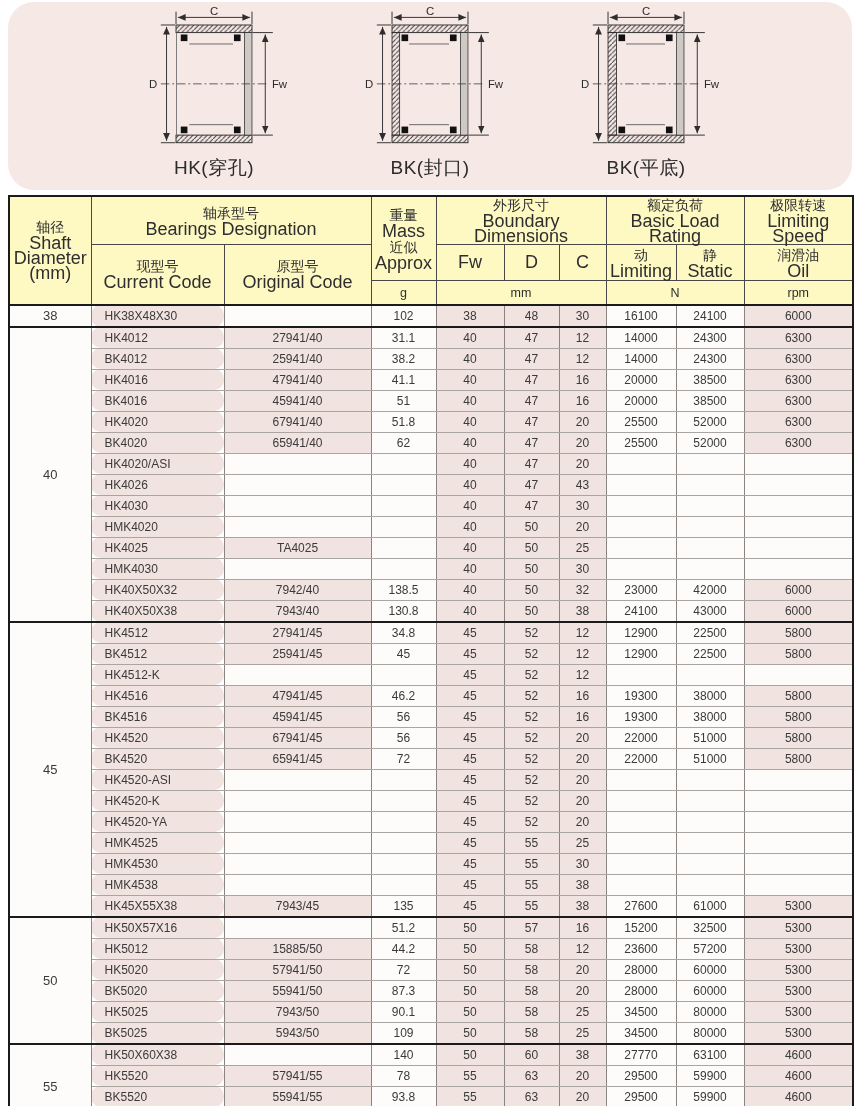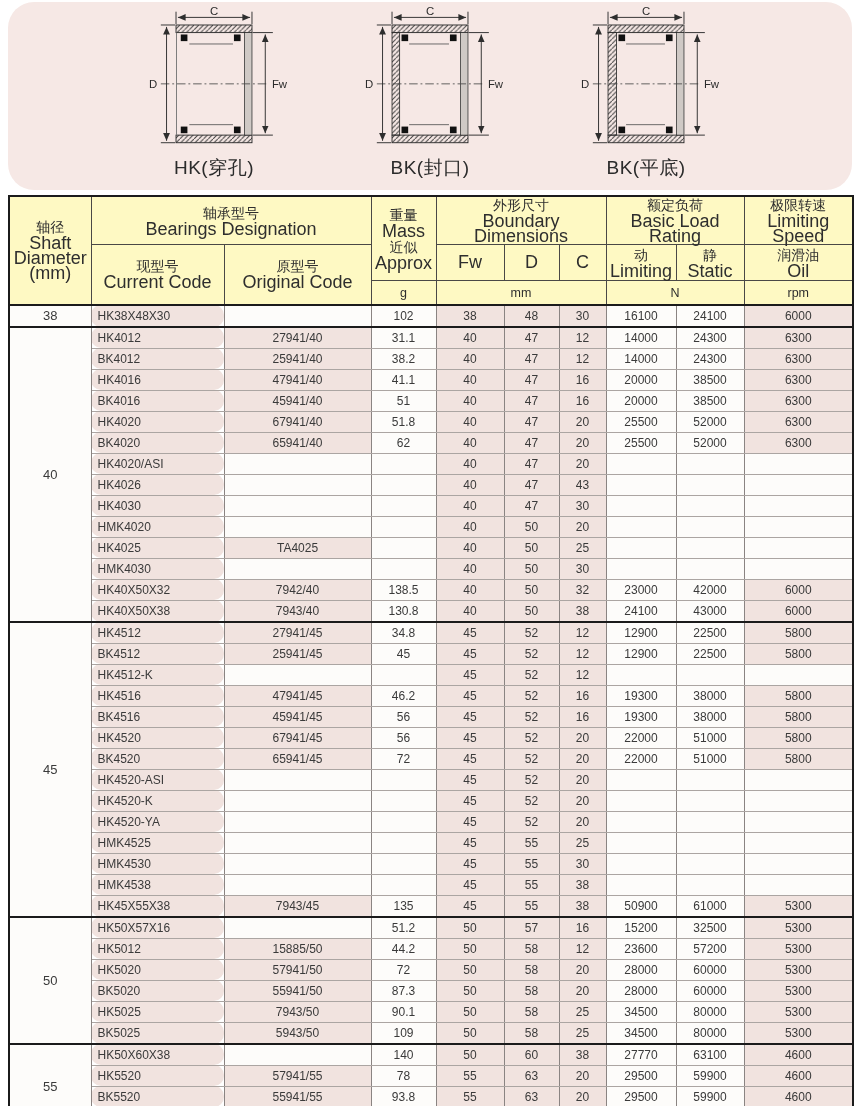--- a/index.html
+++ b/index.html
@@ -57,21 +57,21 @@
     height:20px;
     padding:0;
     font-size:12px;
     text-align:center;
     vertical-align:middle;
     background:#fdfcfa;
     white-space:nowrap;
     overflow:hidden;
   }
   tbody td.pink{background:#f1e3df;}
-  tbody td.left{text-align:left;padding-left:6px;border-radius:10px;}
+  tbody td.left{text-align:left;padding-left:13px;border-radius:10px;}
   tbody tr.group-start td{border-top:2px solid #1b1b1b;}
   td.col-shaft{background:#fdfcfa;font-size:13px;}
   
   svg text{font-family:"Liberation Sans","DejaVu Sans",sans-serif;fill:#2b2b2b;}
 </style>
 </head>
 <body>
 
 <div class="panel">
 
@@ -571,21 +571,21 @@
         <td></td>
         <td></td>
       </tr>
       <tr>
         <td class="pink left">HK45X55X38</td>
         <td class="pink">7943/45</td>
         <td>135</td>
         <td class="pink">45</td>
         <td class="pink">55</td>
         <td class="pink">38</td>
-        <td>50900</td>
+        <td>27600</td>
         <td>61000</td>
         <td class="pink">5300</td>
       </tr>
       <tr class="group-start">
         <td rowspan="6" class="col-shaft">50</td>
         <td class="pink left">HK50X57X16</td>
         <td></td>
         <td>51.2</td>
         <td class="pink">50</td>
         <td class="pink">57</td>

